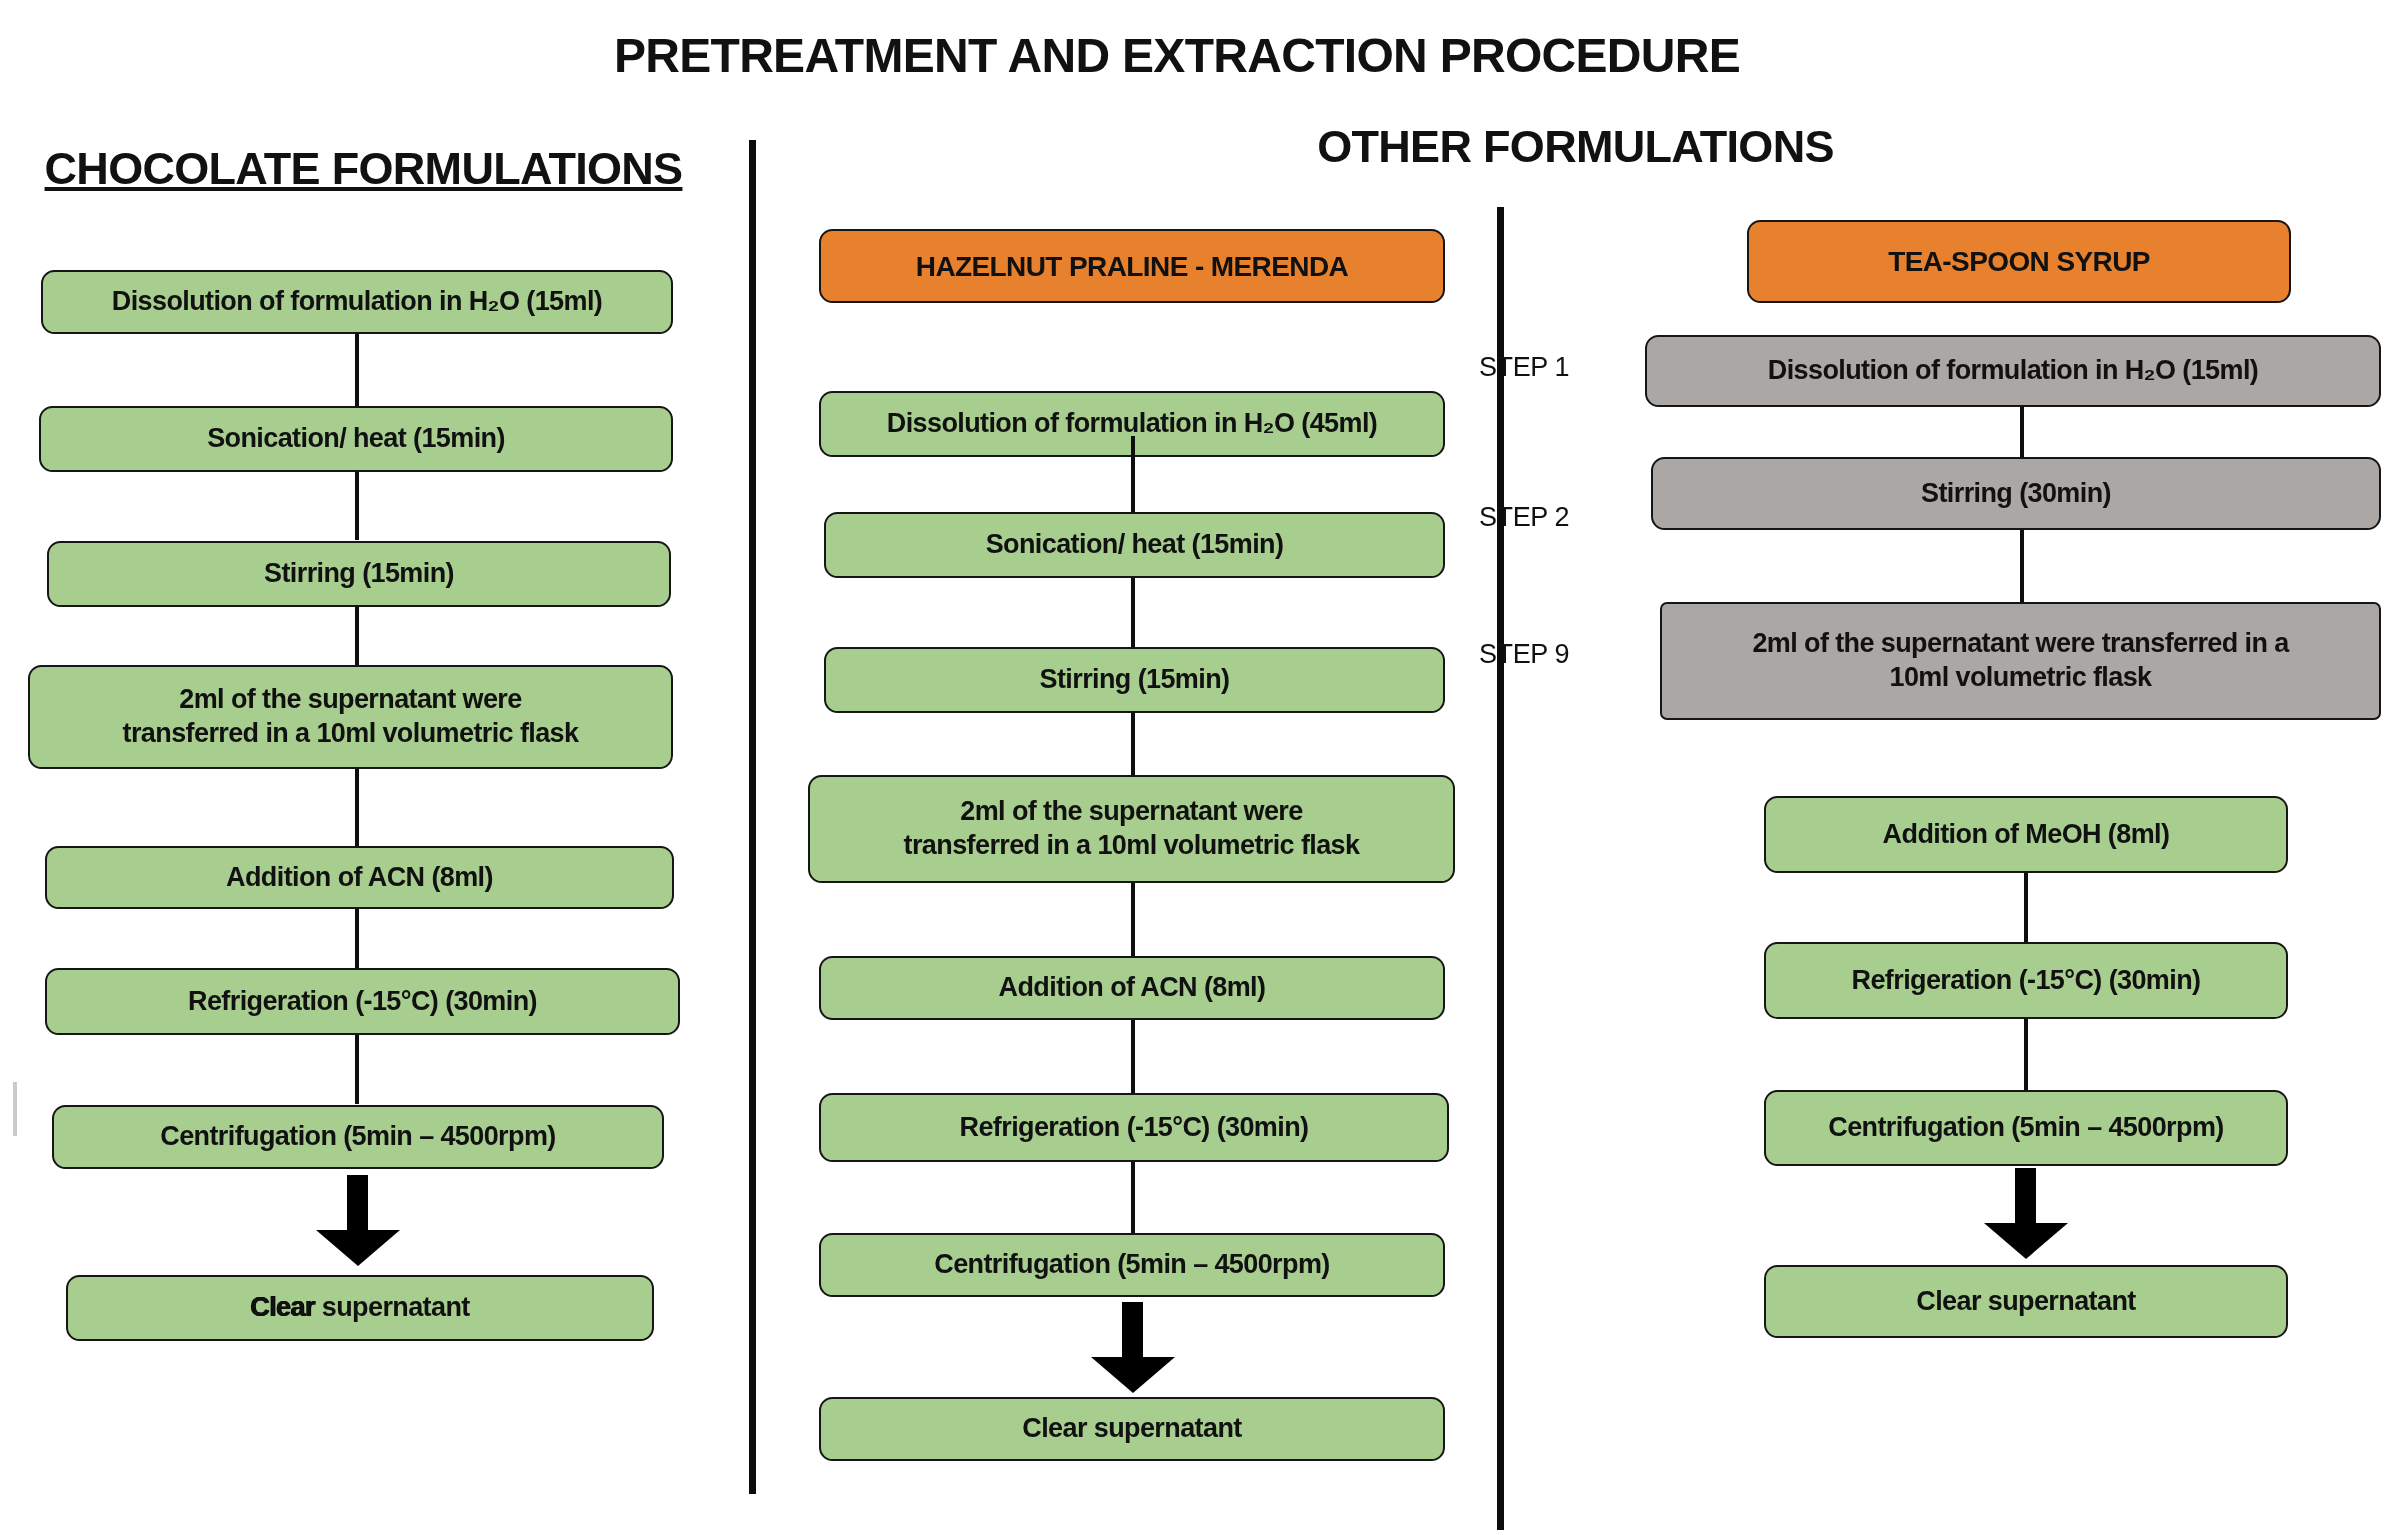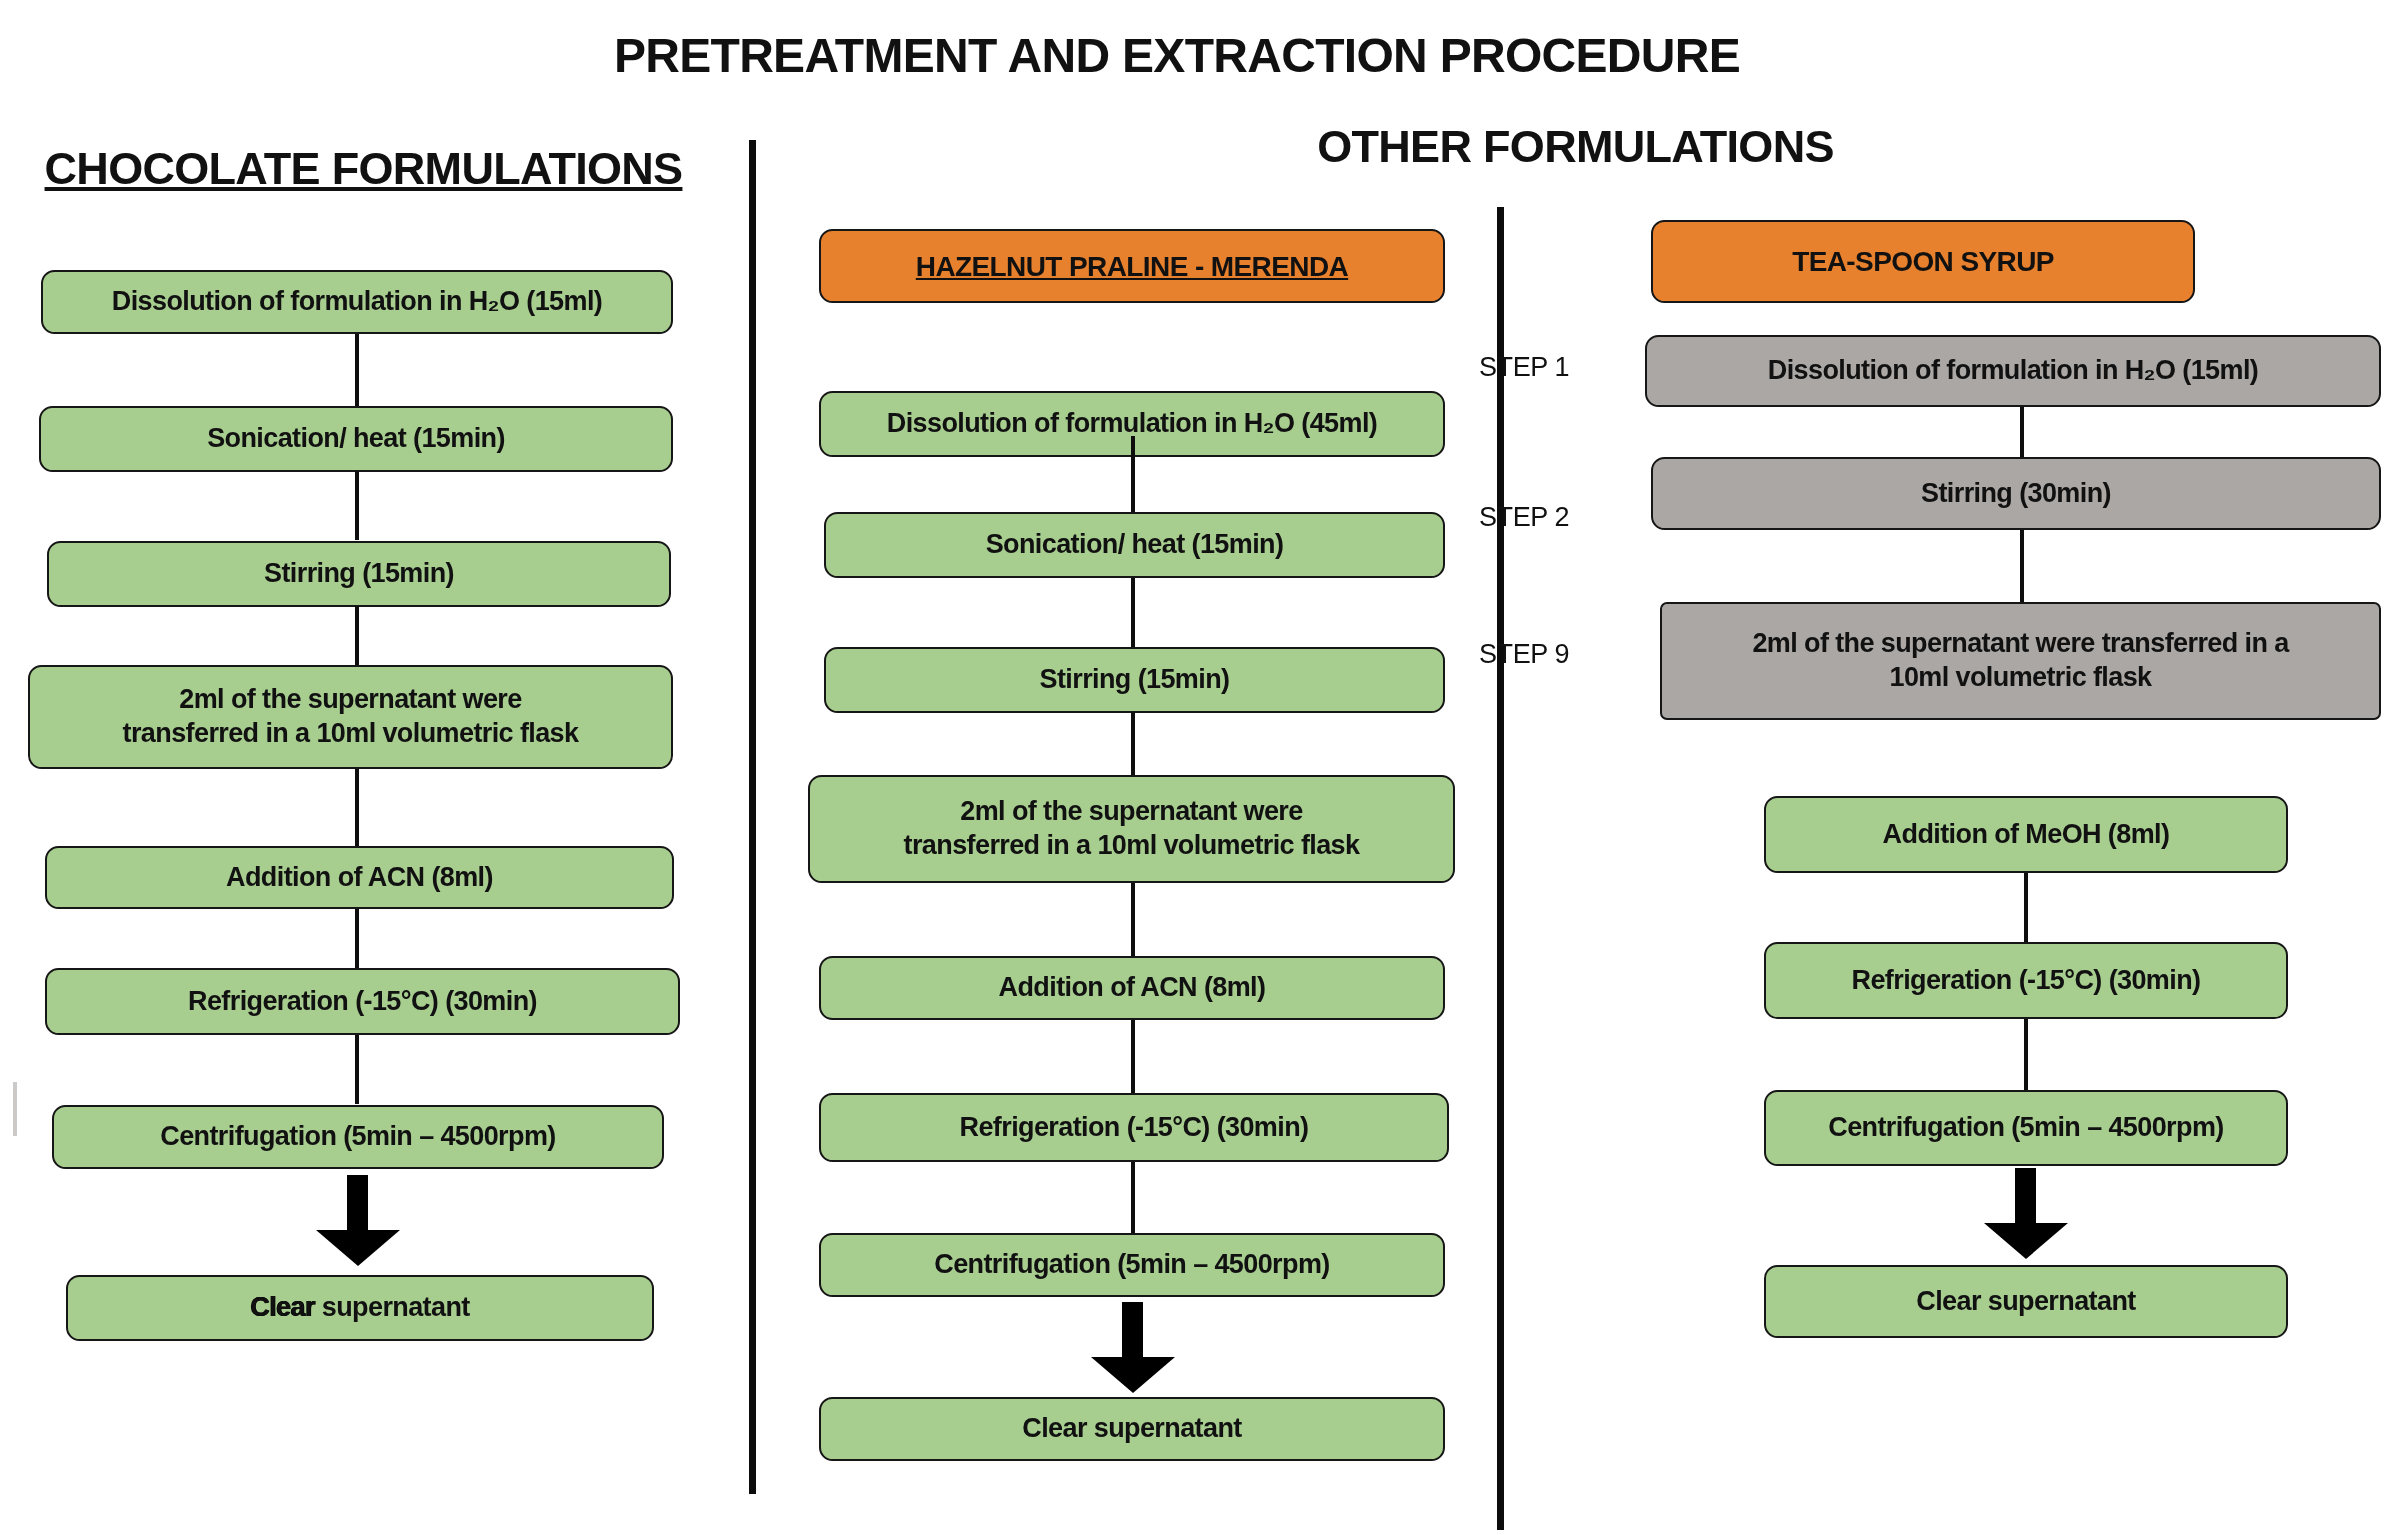--- a/index.html
+++ b/index.html
@@ -46,32 +46,32 @@
   .c1 { left:41px; top:270px;  width:632px; height:64px; }
   .c2 { left:39px; top:406px;  width:634px; height:66px; }
   .c3 { left:47px; top:541px;  width:624px; height:66px; }
   .c4 { left:28px; top:665px;  width:645px; height:104px; }
   .c5 { left:45px; top:846px; width:629px; height:63px; }
   .c6 { left:45px; top:968px; width:635px; height:67px; }
   .c7 { left:52px; top:1105px; width:612px; height:64px; }
   .c8 { left:66px; top:1275px; width:588px; height:66px; }
 
   
-  .m0 { left:819px; top:229px;  width:626px; height:74px;text-decoration:underline; }
+  .m0 { left:819px; top:229px;  width:626px; height:74px; }
   .m1 { left:819px; top:370px;  width:626px; height:66px;margin-top:21px; }
   .m2 { left:824px; top:512px;  width:621px; height:66px; }
   .m3 { left:824px; top:647px;  width:621px; height:66px; }
   .m4 { left:808px; top:775px; width:647px; height:108px; }
   .m5 { left:819px; top:956px; width:626px; height:64px; }
   .m6 { left:819px; top:1093px; width:630px; height:69px; }
   .m7 { left:819px; top:1233px; width:626px; height:64px; }
   .m8 { left:819px; top:1397px; width:626px; height:64px; }
 
   
-  .r0 { left:1651px; top:220px;  width:544px; height:83px; }
+  .r0 { left:1747px; top:220px;  width:544px; height:83px; }
   .r1 { left:1645px; top:335px;  width:736px; height:72px; }
   .r2 { left:1651px; top:457px;  width:730px; height:73px; }
   .r3 { left:1660px; top:602px;  width:721px; height:118px;border-radius:7px; }
   .r4 { left:1764px; top:796px; width:524px; height:77px; }
   .r5 { left:1764px; top:942px; width:524px; height:77px; }
   .r6 { left:1764px; top:1090px; width:524px; height:76px; }
   .r7 { left:1764px; top:1265px; width:524px; height:73px; }
 
   
   .steplabel { position:absolute; left:1479px; width:134px; font-size:27px;

